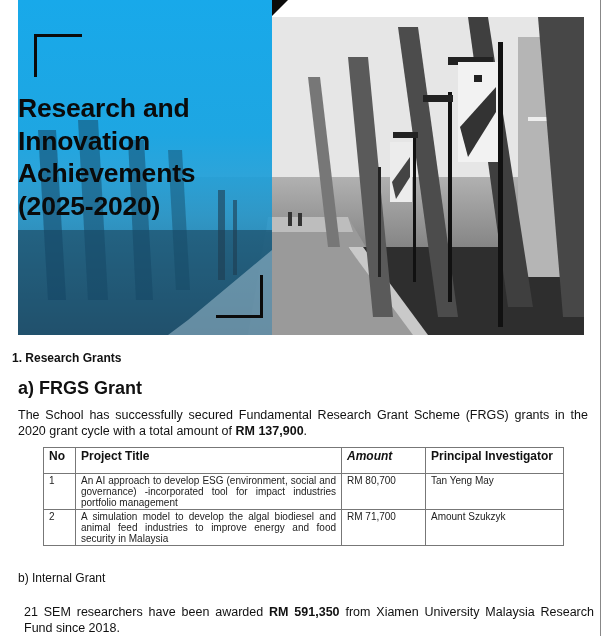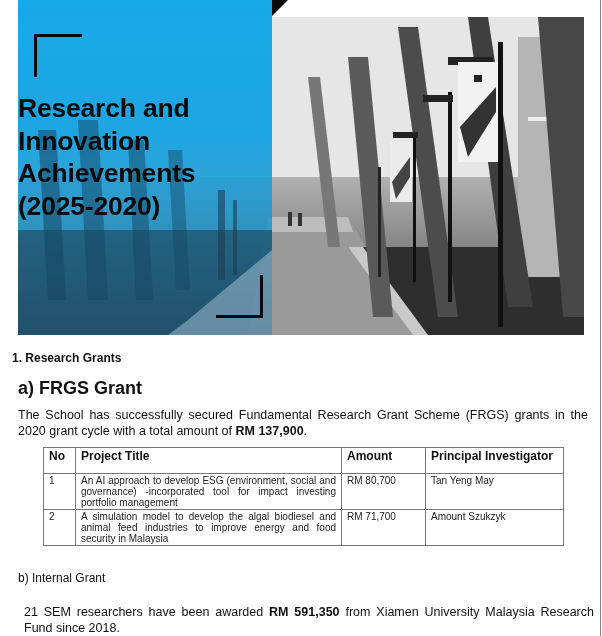--- a/index.html
+++ b/index.html
@@ -39,21 +39,21 @@
 
   
   table.grants { position: absolute; left: 43px; top: 447px; width: 521px; border-collapse: collapse;
                  font-size: 10px; }
   table.grants th, table.grants td { border: 1px solid #777; vertical-align: top; text-align: left; padding: 0 5px; }
   table.grants th { font-size: 12px; font-weight: bold; height: 24px; padding-top: 1px; }
   table.grants td { line-height: 11px; padding-top: 1px; padding-bottom: 1px; color: #222; }
   table.grants td.title { text-align: justify; }
   .c-no { width: 21px; }
   .c-title { width: 255px; margin-top: 22px; }
-  .c-amt { width: 73px; }
+  .c-amt { width: 73px; font-style: italic; }
 </style>
 </head>
 <body>
 
 <div class="right-rule"></div>
 
 <div class="hero">
   <div class="photo">
     <svg width="566" height="318" viewBox="0 0 566 318">
 
@@ -128,21 +128,21 @@
     <tr>
       <th class="c-no">No</th>
       <th class="c-title">Project Title</th>
       <th class="c-amt">Amount</th>
       <th>Principal Investigator</th>
     </tr>
   </thead>
   <tbody>
     <tr style="height:35px;">
       <td>1</td>
-      <td class="title">An AI approach to develop ESG (environment, social and governance) -incorporated tool for impact investing portfolio management</td>
+      <td class="title">An AI approach to develop ESG (environment, social and governance) -incorporated tool for impact industries portfolio management</td>
       <td>RM 80,700</td>
       <td>Tan Yeng May</td>
     </tr>
     <tr style="height:35px;">
       <td>2</td>
       <td class="title">A simulation model to develop the algal biodiesel and animal feed industries to improve energy and food security in Malaysia</td>
       <td>RM 71,700</td>
       <td>Amount Szukzyk</td>
     </tr>
   </tbody>

